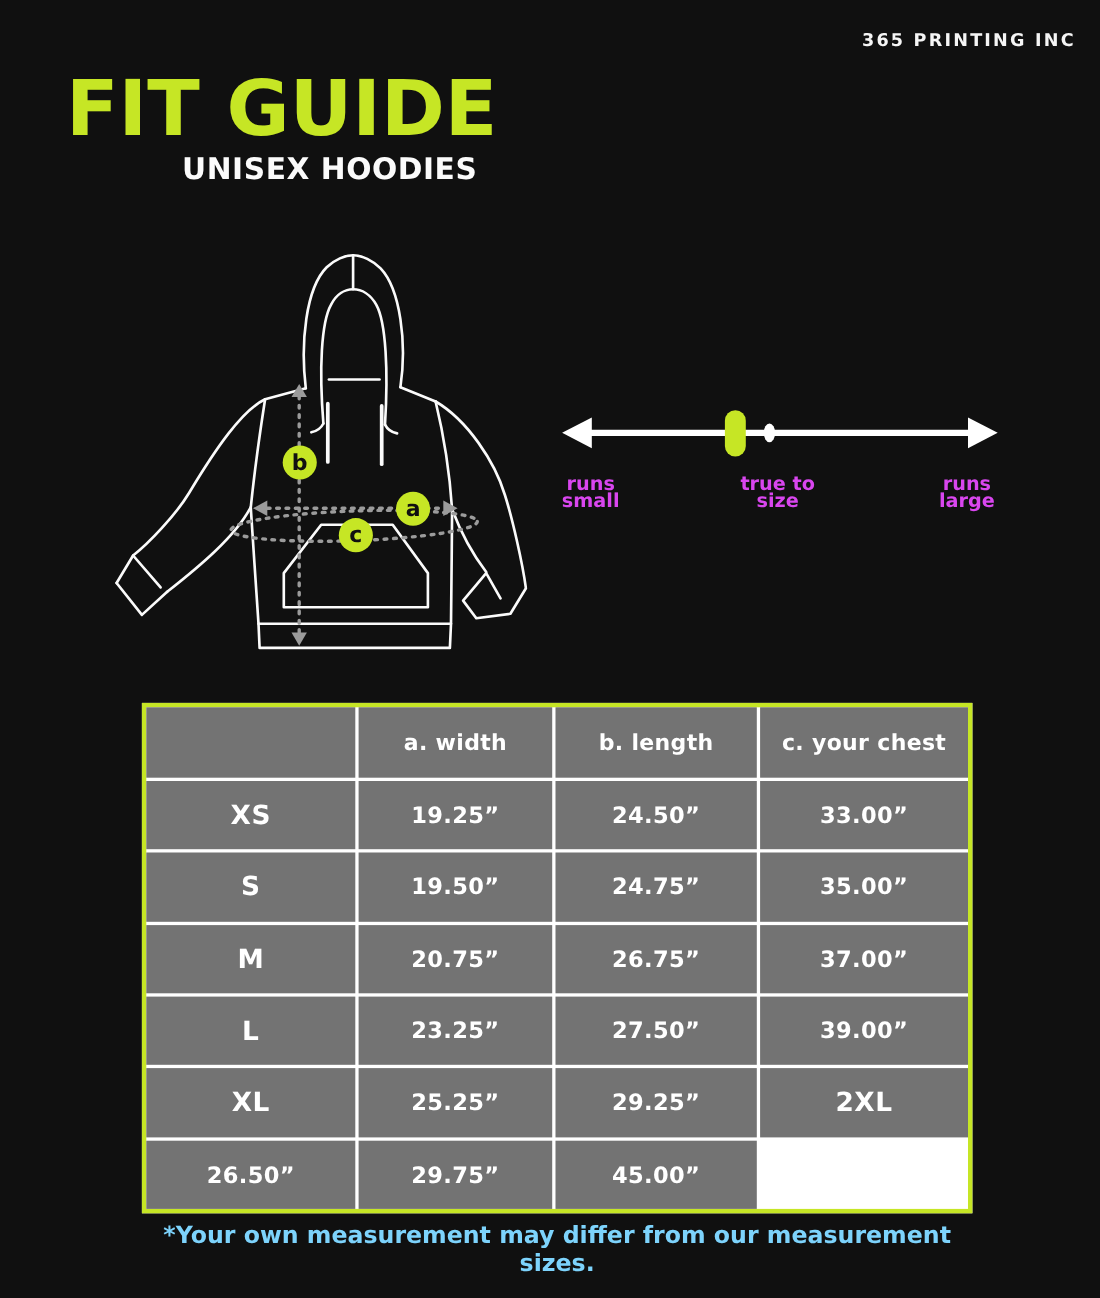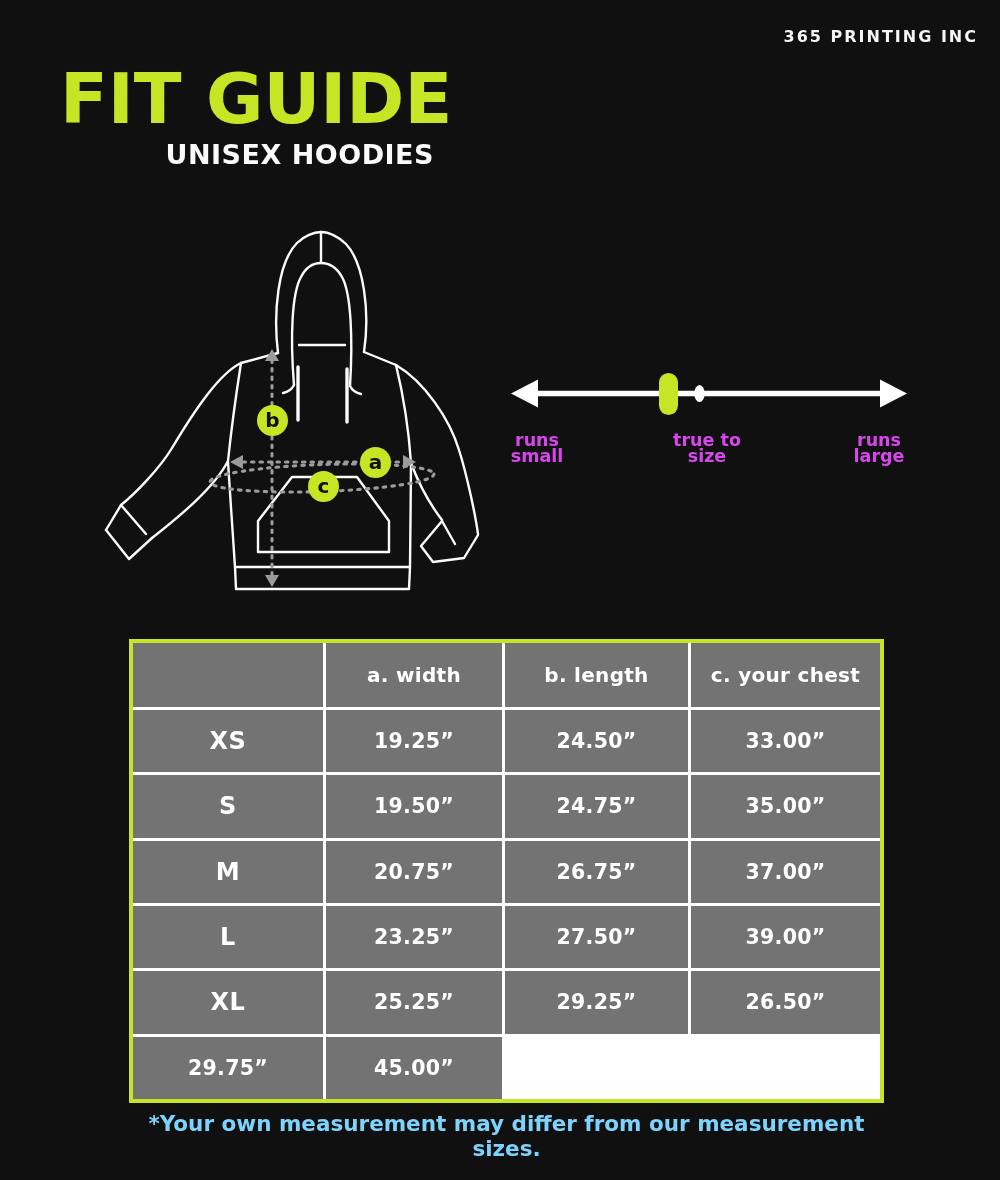--- a/index.html
+++ b/index.html
@@ -157,20 +157,21 @@
 
     <div class="cell size-cell">L</div>
     <div class="cell val-cell">23.25”</div>
     <div class="cell val-cell">27.50”</div>
     <div class="cell val-cell">39.00”</div>
 
     <div class="cell size-cell">XL</div>
     <div class="cell val-cell">25.25”</div>
     <div class="cell val-cell">29.25”</div>
 
+    <div class="cell size-cell">2XL</div>
     <div class="cell val-cell">26.50”</div>
     <div class="cell val-cell">29.75”</div>
     <div class="cell val-cell">45.00”</div>
   </div>
 
   <div class="footnote">*Your own measurement may differ from our measurement sizes.</div>
 
 </div>
 
 </body></html>

